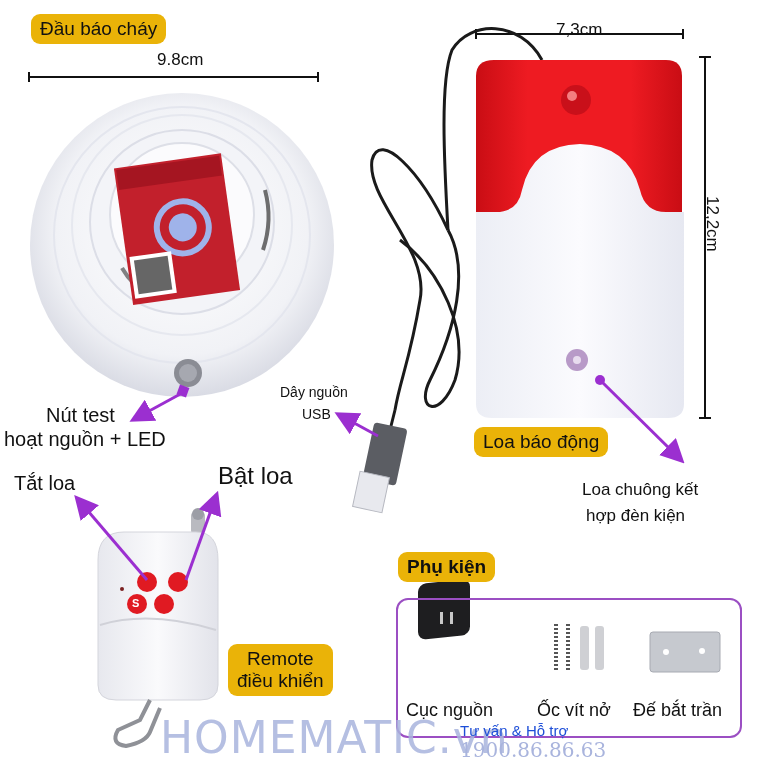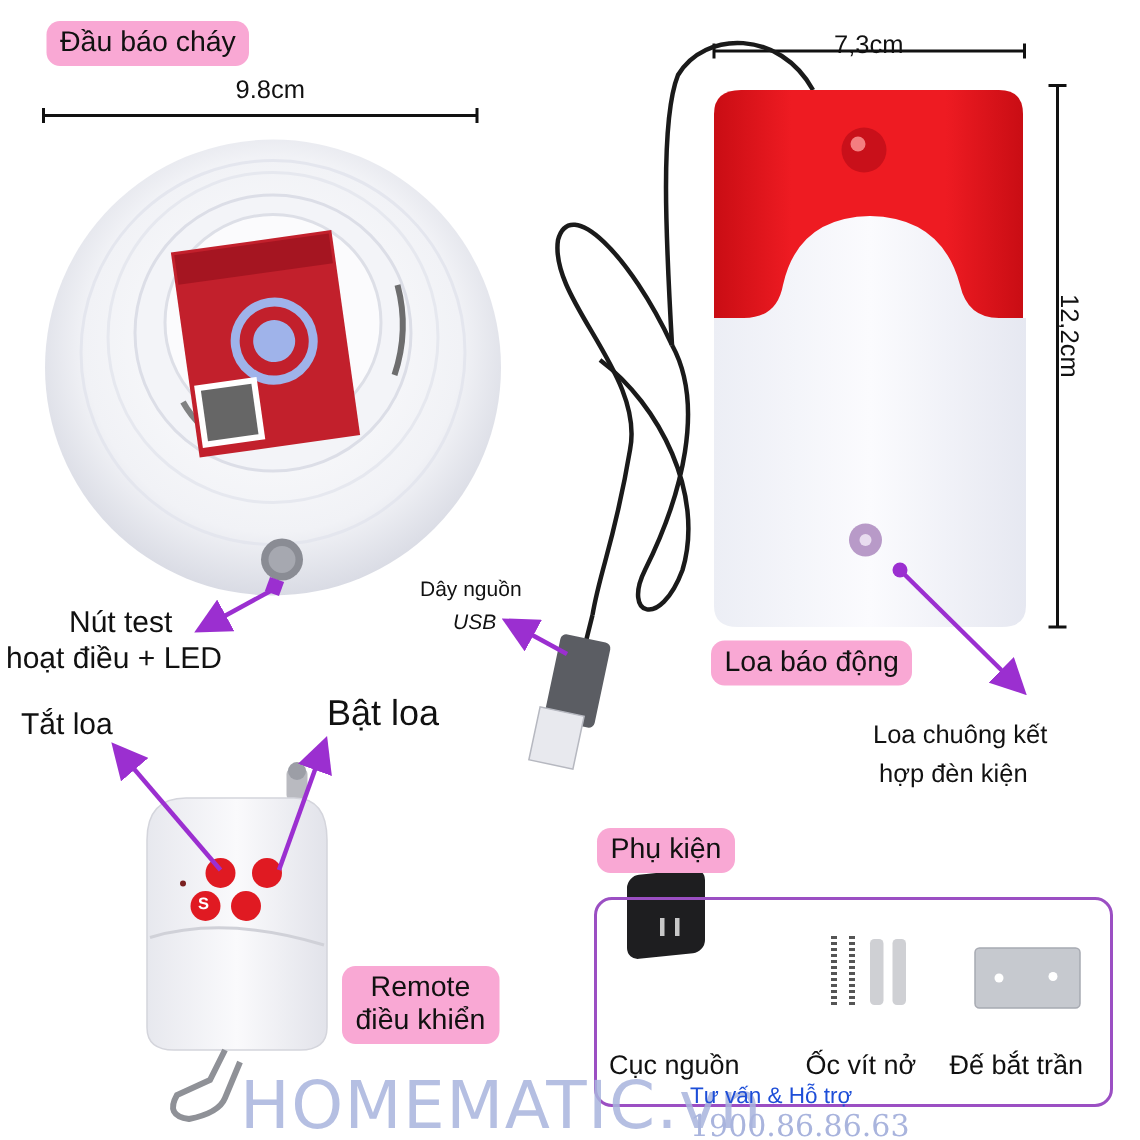--- a/index.html
+++ b/index.html
@@ -1,17 +1,17 @@
 <!DOCTYPE html>
 <html><head>
 <meta charset="utf-8">
 <style>
   html, body { margin:0; padding:0; }
   body { width:760px; height:760px; background:#ffffff; position:relative; overflow:hidden; font-family:"Liberation Sans", sans-serif; color:#111; }
-  .tag { position:absolute; background:#f9a8d4; border-radius:9px; color:#111; font-family:"Liberation Sans", sans-serif; padding:4px 9px; line-height:1.15; }
+  .tag { position:absolute; background:#eab308; border-radius:9px; color:#111; font-family:"Liberation Sans", sans-serif; padding:4px 9px; line-height:1.15; }
   .serif { font-family:"DejaVu Serif", serif; }
   .lbl { position:absolute; font-family:"Liberation Sans", sans-serif; color:#111; white-space:nowrap; }
   svg { position:absolute; left:0; top:0; }
   .watermark { position:absolute; left:160px; top:712px; font-family:"DejaVu Sans", sans-serif; font-size:44px; letter-spacing:1px; color:#a9b4dd; opacity:0.85; white-space:nowrap; }
   .hotline-sub { position:absolute; left:460px; top:722px; font-family:Liberation Sans, sans-serif; font-size:15px; color:#1d4ed8; white-space:nowrap; }
   .hotline { position:absolute; left:460px; top:738px; font-family:"DejaVu Serif", serif; font-size:20px; color:#a9b4dd; white-space:nowrap; }
   .acc-box { position:absolute; left:396px; top:598px; width:342px; height:136px; border:2px solid #9b4fc3; border-radius:12px; }
   .acc-label { position:absolute; top:100px; font-size:18px; white-space:nowrap; }
 </style>
 </head>
@@ -143,44 +143,44 @@
     <rect x="650" y="632" width="70" height="40" rx="3" fill="#c6c9cf" stroke="#a7aab2"></rect>
     <circle cx="666" cy="652" r="3" fill="#fff"></circle>
     <circle cx="702" cy="651" r="3" fill="#fff"></circle>
   </g>
 </svg>
 
 <div class="tag" style="left:31px; top:14px; font-size:19px;">Đầu báo cháy</div>
 <div class="lbl serif" style="left:157px; top:50px; font-size:17px;">9.8cm</div>
 
 <div class="lbl" style="left:46px; top:404px; font-size:20px;">Nút test</div>
-<div class="lbl" style="left:4px; top:428px; font-size:20px;">hoạt điều + LED</div>
+<div class="lbl" style="left:4px; top:428px; font-size:20px;">hoạt nguồn + LED</div>
 
 <div class="lbl serif" style="left:556px; top:20px; font-size:17px;">7,3cm</div>
 <div class="lbl serif" style="left:722px; top:196px; font-size:17px; transform:rotate(90deg); transform-origin:left top;">12,2cm</div>
 
 <div class="lbl" style="left:280px; top:384px; font-size:14px;">Dây nguồn</div>
-<div class="lbl" style="left:302px; top:406px; font-size:14px;font-style:italic;">USB</div>
+<div class="lbl" style="left:302px; top:406px; font-size:14px;">USB</div>
 
 <div class="tag" style="left:474px; top:427px; font-size:19px;">Loa báo động</div>
 
 <div class="lbl serif" style="left:582px; top:480px; font-size:17px;">Loa chuông kết</div>
 <div class="lbl serif" style="left:586px; top:506px; font-size:17px;">hợp đèn kiện</div>
 
 <div class="lbl" style="left:14px; top:472px; font-size:20px;">Tắt loa</div>
 <div class="lbl" style="left:218px; top:462px; font-size:24px;">Bật loa</div>
 
 <div class="lbl" style="left:132px; top:597px; font-size:11px; color:#fff; font-weight:bold;">S</div>
 
 <div class="tag" style="left:228px; top:644px; font-size:19px; text-align:center;">
   <div>Remote</div>
   <div>điều khiển</div>
 </div>
 
-<div class="tag" style="left:398px; top:552px; font-size:19px;">Phụ kiện</div>
+<div class="tag" style="left:398px; top:552px; font-size:19px;font-weight:bold;">Phụ kiện</div>
 
 <div class="acc-box">
   <div class="acc-label" style="left:8px;">Cục nguồn</div>
   <div class="acc-label" style="left:139px;">Ốc vít nở</div>
   <div class="acc-label" style="left:235px;">Đế bắt trần</div>
 </div>
 
 <div class="watermark">HOMEMATIC.vn</div>
 <div class="hotline-sub">Tư vấn &amp; Hỗ trợ</div>
 <div class="hotline">1900.86.86.63</div>

